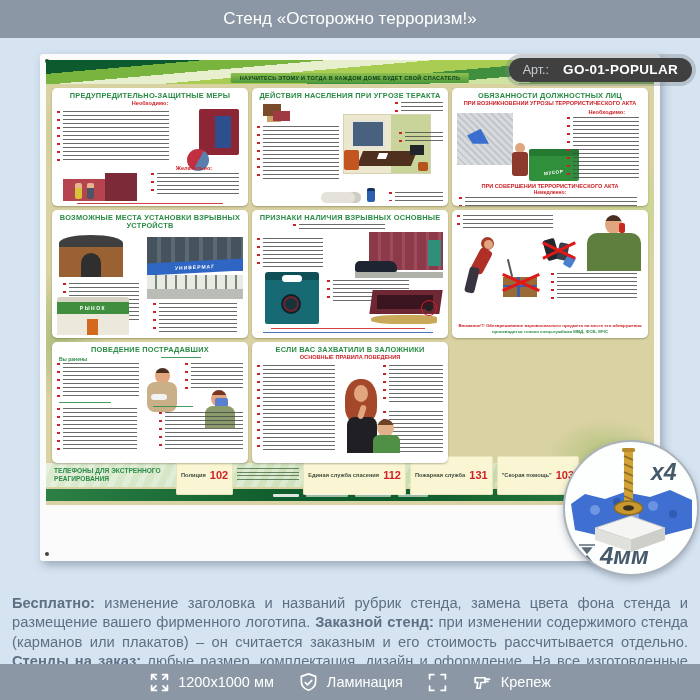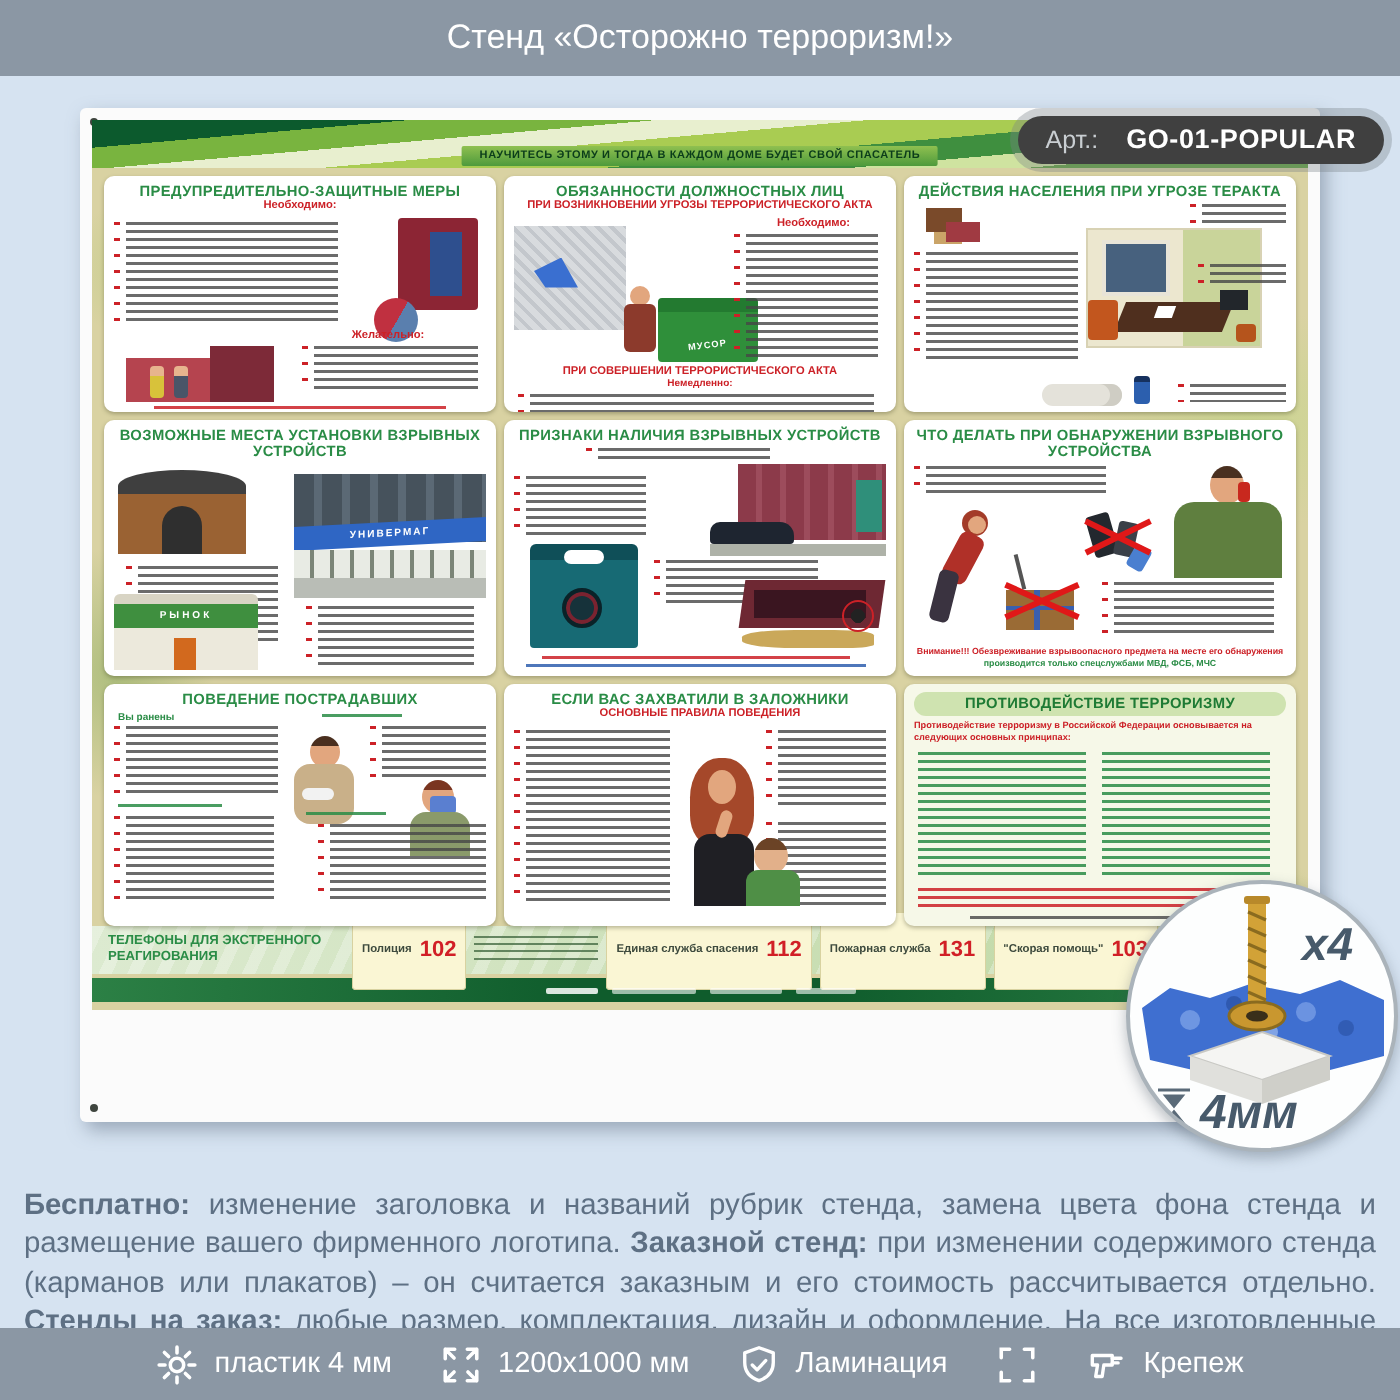--- a/index.html
+++ b/index.html
@@ -110,20 +110,56 @@
               <div class="ab p-red" style="left:92px;top:56px;width:90px;">Желательно:</div>
               <div class="list" style="left:94px;top:64px;width:88px;height:24px;">
                   <div class="blt"></div>
                   <div class="lines mtx"></div>
                 </div>
               <div class="ab mtx-red" style="left:20px;top:94px;width:146px;height:6px;"></div>
             </div>
           </section>
 
           <section class="panel">
+            <h3 class="p-title">ДЕЙСТВИЯ НАСЕЛЕНИЯ ПРИ УГРОЗЕ ТЕРАКТА</h3>
+            <div class="p-body">
+              <div class="sh" style="left:6px;top:2px;width:30px;height:18px;background:
+                 linear-gradient(#a03a42,#a03a42) 10px 7px/17px 10px no-repeat,
+                 linear-gradient(#7a4a2a,#7a4a2a) 0 0/18px 12px no-repeat,
+                 linear-gradient(#caa468,#caa468) 4px 12px/14px 6px no-repeat;"></div>
+              <div class="list" style="left:0;top:24px;width:82px;height:56px;">
+                  <div class="blt"></div>
+                  <div class="lines mtx"></div>
+                </div>
+              <div class="sh" style="left:86px;top:12px;width:88px;height:60px;background:linear-gradient(90deg,#ece7cf 0 55%,#c9d49a 55%);border:1px solid #d8d2b4;box-sizing:border-box;">
+                <div class="sh" style="left:7px;top:5px;width:30px;height:24px;background:#47617e;border:2px solid #e8e4d8;"></div>
+                <div class="sh" style="left:16px;bottom:7px;width:54px;height:15px;background:#4f2f1e;transform:skewX(-22deg);"></div>
+                <div class="sh" style="left:34px;bottom:14px;width:9px;height:6px;background:#fff;transform:skewX(-20deg);"></div>
+                <div class="sh" style="left:0;bottom:3px;width:15px;height:20px;background:#c2561e;border-radius:2px;"></div>
+                <div class="sh" style="right:6px;bottom:18px;width:14px;height:10px;background:#22262b;"></div>
+                <div class="sh" style="right:2px;bottom:2px;width:10px;height:9px;background:#b5541c;border-radius:2px;"></div>
+              </div>
+              <div class="list" style="right:0;top:0;width:48px;height:12px;">
+                  <div class="blt"></div>
+                  <div class="lines mtx"></div>
+                </div>
+              <div class="list" style="right:0;top:30px;width:44px;height:10px;">
+                  <div class="blt"></div>
+                  <div class="lines mtx"></div>
+                </div>
+              <div class="sh" style="left:64px;bottom:0;width:40px;height:11px;background:#e4e2da;border-radius:6px;box-shadow:inset -6px 0 0 #cfcdc4;"></div>
+              <div class="sh" style="left:110px;bottom:1px;width:8px;height:14px;background:linear-gradient(#16315e 0 3px,#2c5fae 3px);border-radius:2px;"></div>
+              <div class="list" style="right:0;bottom:2px;width:54px;height:9px;">
+                  <div class="blt"></div>
+                  <div class="lines mtx"></div>
+                </div>
+            </div>
+          </section>
+
+          <section class="panel">
             <h3 class="p-title">ОБЯЗАННОСТИ ДОЛЖНОСТНЫХ ЛИЦ</h3>
             <div class="p-red">ПРИ ВОЗНИКНОВЕНИИ УГРОЗЫ ТЕРРОРИСТИЧЕСКОГО АКТА</div>
             <div class="p-body">
               <div class="ab p-red" style="right:18px;top:0;">Необходимо:</div>
               <div class="sh" style="left:0;top:4px;width:56px;height:52px;background:repeating-linear-gradient(45deg,#c3c7cc 0 2px,#d8dbde 2px 5px);"></div>
               <div class="sh" style="left:10px;top:20px;width:22px;height:15px;background:#3a6fd0;clip-path:polygon(0 45%,62% 0,100% 100%,26% 100%);"></div>
               <div class="sh" style="left:58px;top:34px;width:10px;height:10px;border-radius:50%;background:#e2a67e;"></div>
               <div class="sh" style="left:55px;top:43px;width:16px;height:24px;background:#8c3a2c;border-radius:3px;"></div>
               <div class="sh" style="left:72px;top:40px;width:50px;height:32px;background:linear-gradient(#237a30 0 7px,#2f8f3a 7px);border-radius:2px;display:flex;align-items:flex-end;justify-content:center;">
                 <span style="color:#fff;font-size:4.6px;font-weight:700;letter-spacing:.6px;transform:rotate(-7deg);margin-bottom:6px;">МУСОР</span>
@@ -135,56 +171,20 @@
               <div class="ab p-red" style="left:0;right:0;top:74px;">ПРИ СОВЕРШЕНИИ ТЕРРОРИСТИЧЕСКОГО АКТА</div>
               <div class="ab p-red" style="left:0;right:0;top:81px;font-size:5px;">Немедленно:</div>
               <div class="list" style="left:2px;top:88px;width:178px;height:10px;">
                   <div class="blt"></div>
                   <div class="lines mtx"></div>
                 </div>
             </div>
           </section>
 
           <section class="panel">
-            <h3 class="p-title">ДЕЙСТВИЯ НАСЕЛЕНИЯ ПРИ УГРОЗЕ ТЕРАКТА</h3>
-            <div class="p-body">
-              <div class="sh" style="left:6px;top:2px;width:30px;height:18px;background:
-                 linear-gradient(#a03a42,#a03a42) 10px 7px/17px 10px no-repeat,
-                 linear-gradient(#7a4a2a,#7a4a2a) 0 0/18px 12px no-repeat,
-                 linear-gradient(#caa468,#caa468) 4px 12px/14px 6px no-repeat;"></div>
-              <div class="list" style="left:0;top:24px;width:82px;height:56px;">
-                  <div class="blt"></div>
-                  <div class="lines mtx"></div>
-                </div>
-              <div class="sh" style="left:86px;top:12px;width:88px;height:60px;background:linear-gradient(90deg,#ece7cf 0 55%,#c9d49a 55%);border:1px solid #d8d2b4;box-sizing:border-box;">
-                <div class="sh" style="left:7px;top:5px;width:30px;height:24px;background:#47617e;border:2px solid #e8e4d8;"></div>
-                <div class="sh" style="left:16px;bottom:7px;width:54px;height:15px;background:#4f2f1e;transform:skewX(-22deg);"></div>
-                <div class="sh" style="left:34px;bottom:14px;width:9px;height:6px;background:#fff;transform:skewX(-20deg);"></div>
-                <div class="sh" style="left:0;bottom:3px;width:15px;height:20px;background:#c2561e;border-radius:2px;"></div>
-                <div class="sh" style="right:6px;bottom:18px;width:14px;height:10px;background:#22262b;"></div>
-                <div class="sh" style="right:2px;bottom:2px;width:10px;height:9px;background:#b5541c;border-radius:2px;"></div>
-              </div>
-              <div class="list" style="right:0;top:0;width:48px;height:12px;">
-                  <div class="blt"></div>
-                  <div class="lines mtx"></div>
-                </div>
-              <div class="list" style="right:0;top:30px;width:44px;height:10px;">
-                  <div class="blt"></div>
-                  <div class="lines mtx"></div>
-                </div>
-              <div class="sh" style="left:64px;bottom:0;width:40px;height:11px;background:#e4e2da;border-radius:6px;box-shadow:inset -6px 0 0 #cfcdc4;"></div>
-              <div class="sh" style="left:110px;bottom:1px;width:8px;height:14px;background:linear-gradient(#16315e 0 3px,#2c5fae 3px);border-radius:2px;"></div>
-              <div class="list" style="right:0;bottom:2px;width:54px;height:9px;">
-                  <div class="blt"></div>
-                  <div class="lines mtx"></div>
-                </div>
-            </div>
-          </section>
-
-          <section class="panel">
             <h3 class="p-title">ВОЗМОЖНЫЕ МЕСТА УСТАНОВКИ ВЗРЫВНЫХ УСТРОЙСТВ</h3>
             <div class="p-body">
               <div class="sh" style="left:2px;top:2px;width:64px;height:42px;">
                 <div class="sh" style="left:0;top:0;width:64px;height:16px;background:#3f3f3f;border-radius:50% 50% 0 0;"></div>
                 <div class="sh" style="left:0;top:12px;width:64px;height:30px;background:#9a6233;"></div>
                 <div class="sh" style="left:22px;top:18px;width:20px;height:24px;background:#2f2f2f;border-radius:10px 10px 0 0;"></div>
               </div>
               <div class="sh" style="right:0;top:4px;width:96px;height:62px;">
                 <div class="sh" style="left:0;top:0;width:96px;height:34px;background:repeating-linear-gradient(90deg,#46525c 0 10px,#5b6975 10px 14px);"></div>
                 <div class="sh" style="left:0;top:24px;width:96px;height:12px;background:#2f66c4;transform:skewY(-3deg);display:flex;align-items:center;justify-content:center;">
@@ -206,21 +206,21 @@
                 <div class="sh" style="left:30px;top:22px;width:11px;height:16px;background:#d2691e;"></div>
               </div>
               <div class="list" style="left:96px;top:70px;width:84px;height:30px;">
                   <div class="blt"></div>
                   <div class="lines mtx"></div>
                 </div>
             </div>
           </section>
 
           <section class="panel">
-            <h3 class="p-title">ПРИЗНАКИ НАЛИЧИЯ ВЗРЫВНЫХ УСТРОЙСТВ</h3>
+            <h3 class="p-title">ПРИЗНАКИ НАЛИЧИЯ ВЗРЫВНЫХ ОСНОВНЫЕ</h3>
             <div class="p-body">
               <div class="list" style="left:36px;top:0;width:92px;height:8px;">
                   <div class="blt"></div>
                   <div class="lines mtx"></div>
                 </div>
               <div class="sh" style="right:0;top:8px;width:88px;height:46px;">
                 <div class="sh" style="right:0;top:0;width:74px;height:38px;background:repeating-linear-gradient(90deg,#8c3a4a 0 9px,#9d4c5c 9px 12px);"></div>
                 <div class="sh" style="right:2px;top:8px;width:13px;height:26px;background:#2f8f7a;"></div>
                 <div class="sh" style="left:0;bottom:6px;width:42px;height:11px;background:#1e2530;border-radius:5px 7px 2px 2px;"></div>
                 <div class="sh" style="left:0;bottom:0;width:88px;height:6px;background:#aeb2a8;"></div>
@@ -242,21 +242,20 @@
                 <div class="sh" style="left:6px;top:5px;width:56px;height:14px;background:#3a1520;"></div>
                 <div class="sh" style="left:0;bottom:0;width:66px;height:9px;background:#caa85a;border-radius:40% 30% 20% 40%;"></div>
                 <div class="sh" style="right:4px;top:10px;width:16px;height:16px;border-radius:50%;border:1.5px solid #cc2127;box-sizing:border-box;background:radial-gradient(#222 35%,transparent 36%);"></div>
               </div>
               <div class="ab mtx-red" style="left:14px;bottom:4px;width:154px;height:3px;"></div>
               <div class="ab mtx-blue" style="left:6px;bottom:0;width:170px;height:3px;"></div>
             </div>
           </section>
 
           <section class="panel">
-            <h3 class="p-title">ЧТО ДЕЛАТЬ ПРИ ОБНАРУЖЕНИИ ВЗРЫВНОГО УСТРОЙСТВА</h3>
             <div class="p-body">
               <div class="list" style="left:0;top:0;width:96px;height:16px;">
                   <div class="blt"></div>
                   <div class="lines mtx"></div>
                 </div>
               <div class="sh" style="left:4px;top:22px;width:44px;height:58px;">
                 <div class="sh" style="left:20px;top:0;width:13px;height:13px;border-radius:50%;background:#a33b28;"></div>
                 <div class="sh" style="left:23px;top:3px;width:9px;height:9px;border-radius:50%;background:#e2a67e;"></div>
                 <div class="sh" style="left:14px;top:11px;width:13px;height:26px;background:#b03028;transform:rotate(28deg);border-radius:4px;"></div>
                 <div class="sh" style="left:6px;top:30px;width:10px;height:26px;background:#3a3340;transform:rotate(14deg);border-radius:3px;"></div>
@@ -348,30 +347,20 @@
                 <div class="sh" style="left:8px;top:38px;width:30px;height:36px;background:#1f1f24;border-radius:8px 8px 0 0;"></div>
                 <div class="sh" style="left:20px;top:26px;width:6px;height:14px;background:#e2a67e;border-radius:3px;transform:rotate(18deg);"></div>
               </div>
               <div class="sh" style="left:112px;top:56px;width:36px;height:36px;">
                 <div class="sh" style="left:8px;top:0;width:17px;height:18px;border-radius:50%;background:linear-gradient(#6b4326 0 6px,#e2b08a 6px);"></div>
                 <div class="sh" style="left:4px;top:16px;width:27px;height:18px;background:#4f8f46;border-radius:6px 6px 0 0;"></div>
               </div>
             </div>
           </section>
 
-          <section class="panel" style="background:#f6f8e8;">
-            <h3 class="p-title" style="background:#cfe3b0;border-radius:7px;padding:2px 0;color:#1e7a34;">ПРОТИВОДЕЙСТВИЕ ТЕРРОРИЗМУ</h3>
-            <div style="color:#cc2127;font-weight:700;font-size:4.6px;line-height:1.3;margin-top:2px;">Противодействие терроризму в Российской Федерации основывается на следующих основных принципах:</div>
-            <div class="p-body">
-              <div class="ab mtx-green" style="left:2px;top:2px;width:84px;height:62px;"></div>
-              <div class="ab mtx-green" style="left:94px;top:2px;width:84px;height:62px;"></div>
-              <div class="ab mtx-red" style="left:2px;top:70px;width:170px;height:10px;"></div>
-              <div class="ab mtx" style="left:28px;top:84px;width:120px;height:3px;"></div>
-            </div>
-          </section>
 
         </div>
 
         <div class="phones">
           <div class="ph-title">ТЕЛЕФОНЫ ДЛЯ ЭКСТРЕННОГО РЕАГИРОВАНИЯ</div>
           <div class="ph-box">
             <span class="ph-label">Полиция</span>
             <span class="ph-num">102</span>
           </div>
           <div class="ph-info"></div>
@@ -422,29 +411,20 @@
         <polygon points="18,119 26,119 22,114"></polygon>
         <line x1="14" y1="122" x2="30" y2="122"></line>
       </g>
       <text x="35" y="122" font-size="24" font-weight="bold" fill="#475a6b" font-family="Liberation Sans, sans-serif">4мм</text>
     </svg>
   </div>
 
   <p class="desc" id="description"><b>Бесплатно:</b><span> изменение заголовка и названий рубрик стенда, замена цвета фона стенда и размещение вашего фирменного логотипа. </span><b>Заказной стенд:</b><span> при изменении содержимого стенда (карманов или плакатов) – он считается заказным и его стоимость рассчитывается отдельно. </span><b>Стенды на заказ:</b><span> любые размер, комплектация, дизайн и оформление. На все изготовленные стенды даем 2 года гарантии. Выгодно, эстетично и надежно!</span></p>
 
   <footer class="bottombar">
-    <div class="fitem">
-      <svg viewBox="0 0 20 20" width="21" height="21">
-          <g fill="none" stroke="#fff" stroke-width="1.7" stroke-linecap="round">
-            <circle cx="10" cy="10" r="3.2"></circle>
-            <path d="M10 1.5v2.8M10 15.7v2.8M1.5 10h2.8M15.7 10h2.8M4 4l2 2M14 14l2 2M16 4l-2 2M6 14l-2 2"></path>
-          </g>
-        </svg>
-      <span>пластик 4 мм</span>
-    </div>
     <div class="fitem">
       <svg viewBox="0 0 20 20" width="21" height="21">
           <g fill="none" stroke="#fff" stroke-width="1.7" stroke-linecap="round" stroke-linejoin="round">
             <path d="M2.5 7V2.5H7M13 2.5h4.5V7M17.5 13v4.5H13M7 17.5H2.5V13M2.5 2.5l4.2 4.2M17.5 2.5l-4.2 4.2M17.5 17.5l-4.2-4.2M2.5 17.5l4.2-4.2"></path>
           </g>
         </svg>
       <span>1200x1000 мм</span>
     </div>
     <div class="fitem">
       <svg viewBox="0 0 20 20" width="21" height="21">

